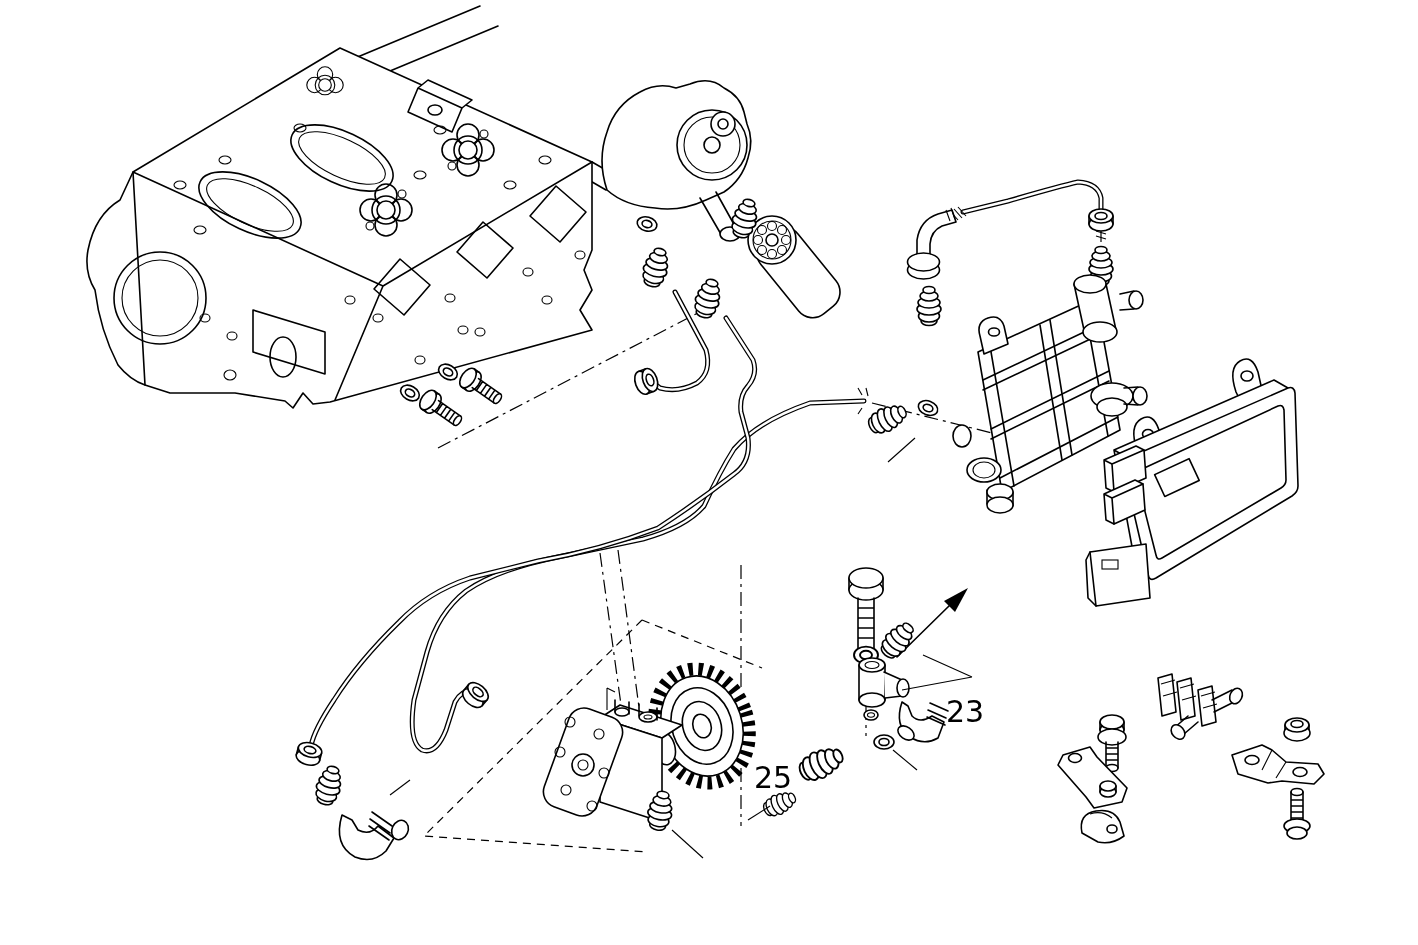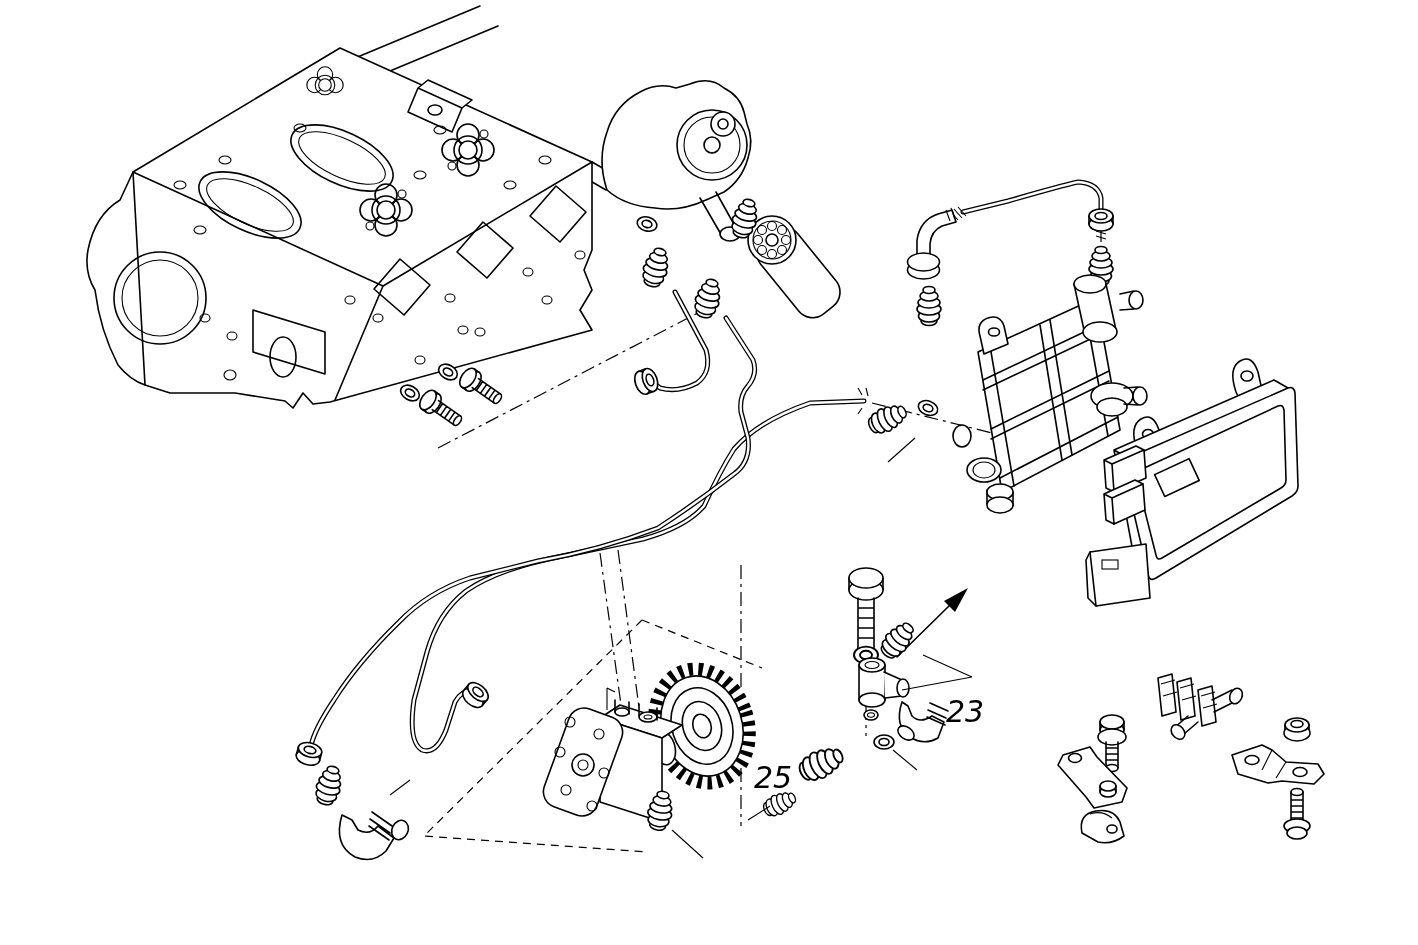--- a/index.html
+++ b/index.html
@@ -1,16 +1,16 @@
 <!DOCTYPE html>
 <html><head>
 <meta charset="utf-8">
 <style>
   html,body{margin:0;padding:0;background:#ffffff;}
-  .stage{width:1418px;height:945px;position:relative;background:#86efac;overflow:hidden;font-style:italic;}
+  .stage{width:1418px;height:945px;position:relative;background:#86efac;overflow:hidden;}
   svg{display:block;}
   svg text{font-family:"DejaVu Sans","Liberation Sans",sans-serif;fill:#000;}
   .ln{fill:none;stroke:#000;stroke-width:1.6;stroke-linejoin:round;stroke-linecap:round;}
   .fw{fill:#fff;stroke:#000;stroke-width:1.6;stroke-linejoin:round;stroke-linecap:round;}
   .thin{fill:none;stroke:#000;stroke-width:1.1;}
   .pipe-out{fill:none;stroke:#000;stroke-width:5;stroke-linejoin:round;stroke-linecap:round;}
   .pipe-in{fill:none;stroke:#fff;stroke-width:2.4;stroke-linejoin:round;stroke-linecap:round;}
   .dashdot{fill:none;stroke:#000;stroke-width:1.2;stroke-dasharray:14 5 3 5;}
   .dashed{fill:none;stroke:#000;stroke-width:1.2;stroke-dasharray:8 6;}
   .teeth{fill:#fff;stroke:#000;stroke-width:13;stroke-dasharray:4.5 5.5;}

